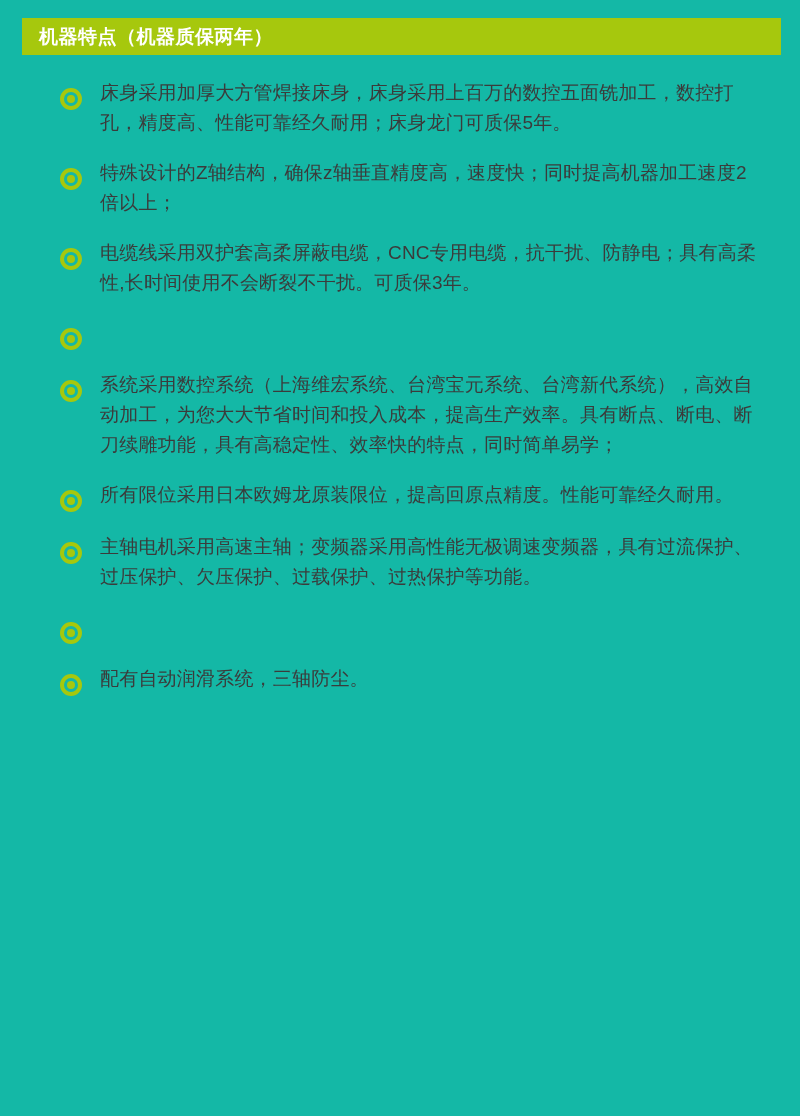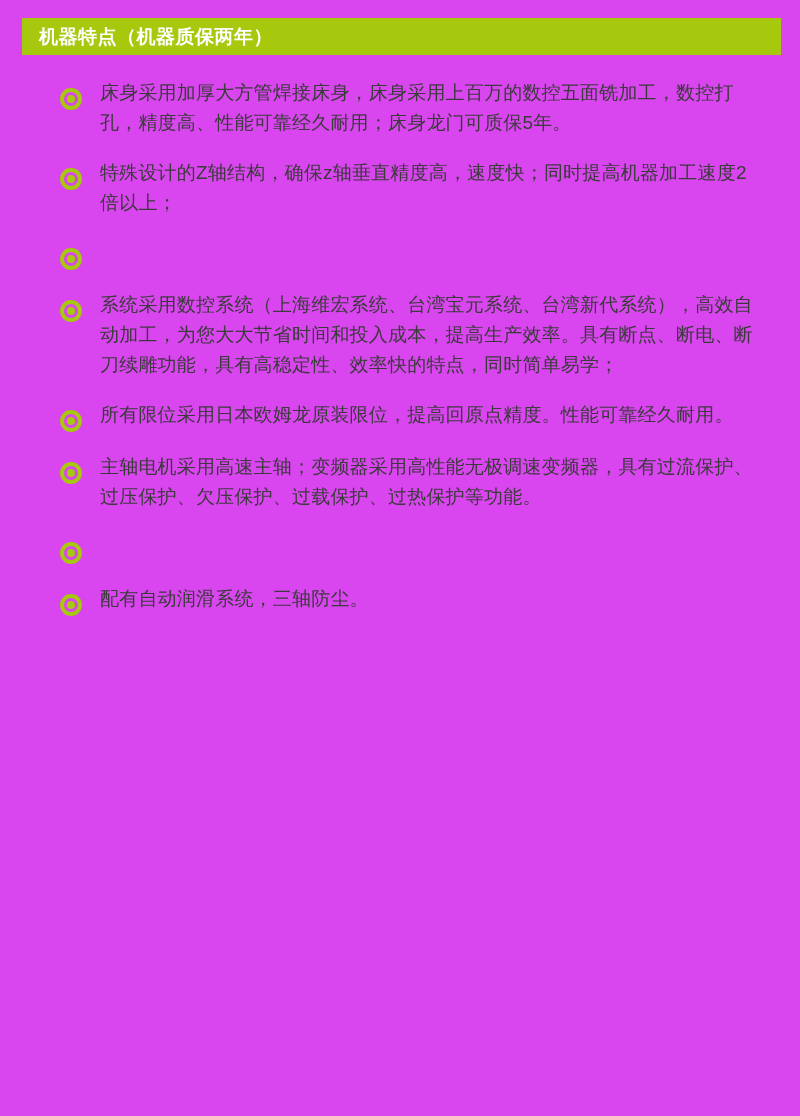--- a/index.html
+++ b/index.html
@@ -10,21 +10,21 @@
   html, body {
     margin: 0;
     padding: 0;
     background: #ffffff;
     font-family: "Liberation Sans", sans-serif;
   }
   .page {
     position: relative;
     width: 800px;
     height: 1116px;
-    background: #d946ef;
+    background: #14b8a6;
     overflow: hidden;
   }
   .section-header {
     margin: 18px 0 0 22px;
     width: 759px;
     height: 37px;
     background: var(--accent);
     color: #ffffff;
     font-size: 19px;
     font-weight: bold;
@@ -86,20 +86,26 @@
     </li>
 
 
     <li class="feature-item">
       <span class="bullet">
           <span class="bullet-dot"></span>
         </span>
       <p class="feature-text">特殊设计的Z轴结构，确保z轴垂直精度高，速度快；同时提高机器加工速度2倍以上；</p>
     </li>
 
+    <li class="feature-item">
+      <span class="bullet">
+          <span class="bullet-dot"></span>
+        </span>
+      <p class="feature-text">电缆线采用双护套高柔屏蔽电缆，CNC专用电缆，抗干扰、防静电；具有高柔性,长时间使用不会断裂不干扰。可质保3年。</p>
+    </li>
 
     <li class="feature-item">
       <span class="bullet">
           <span class="bullet-dot"></span>
         </span>
     </li>
 
     <li class="feature-item">
       <span class="bullet">
           <span class="bullet-dot"></span>

